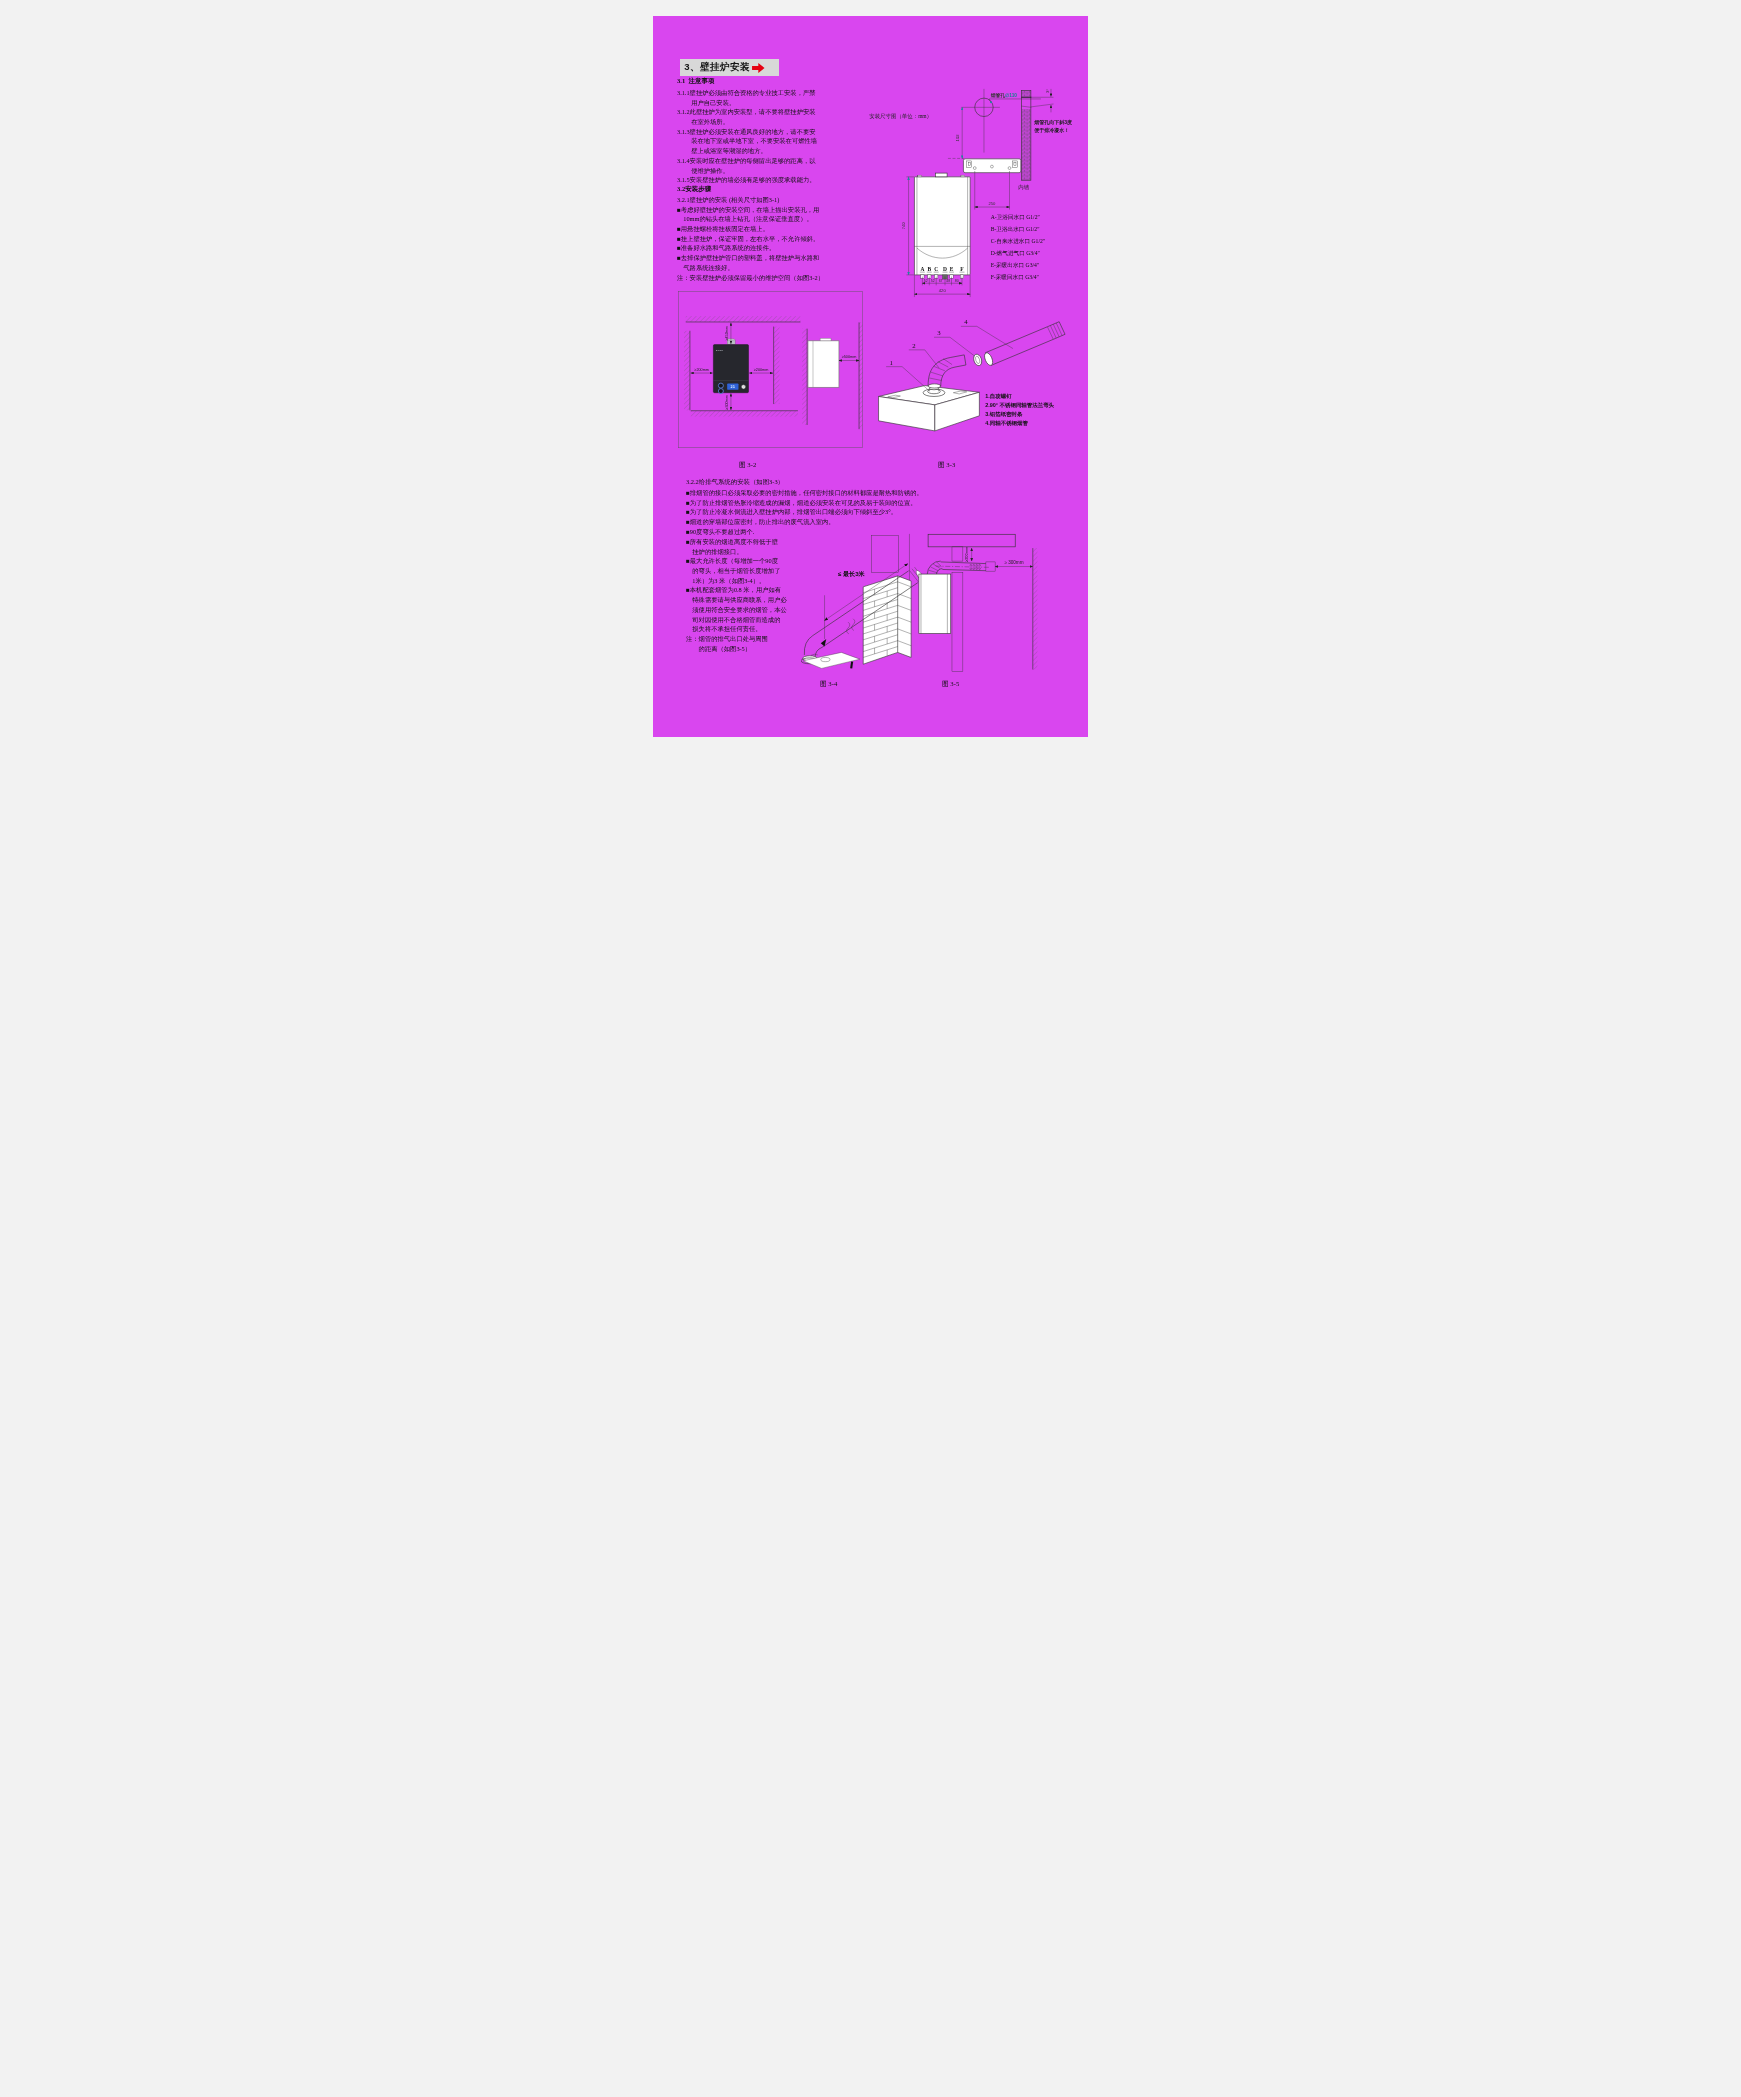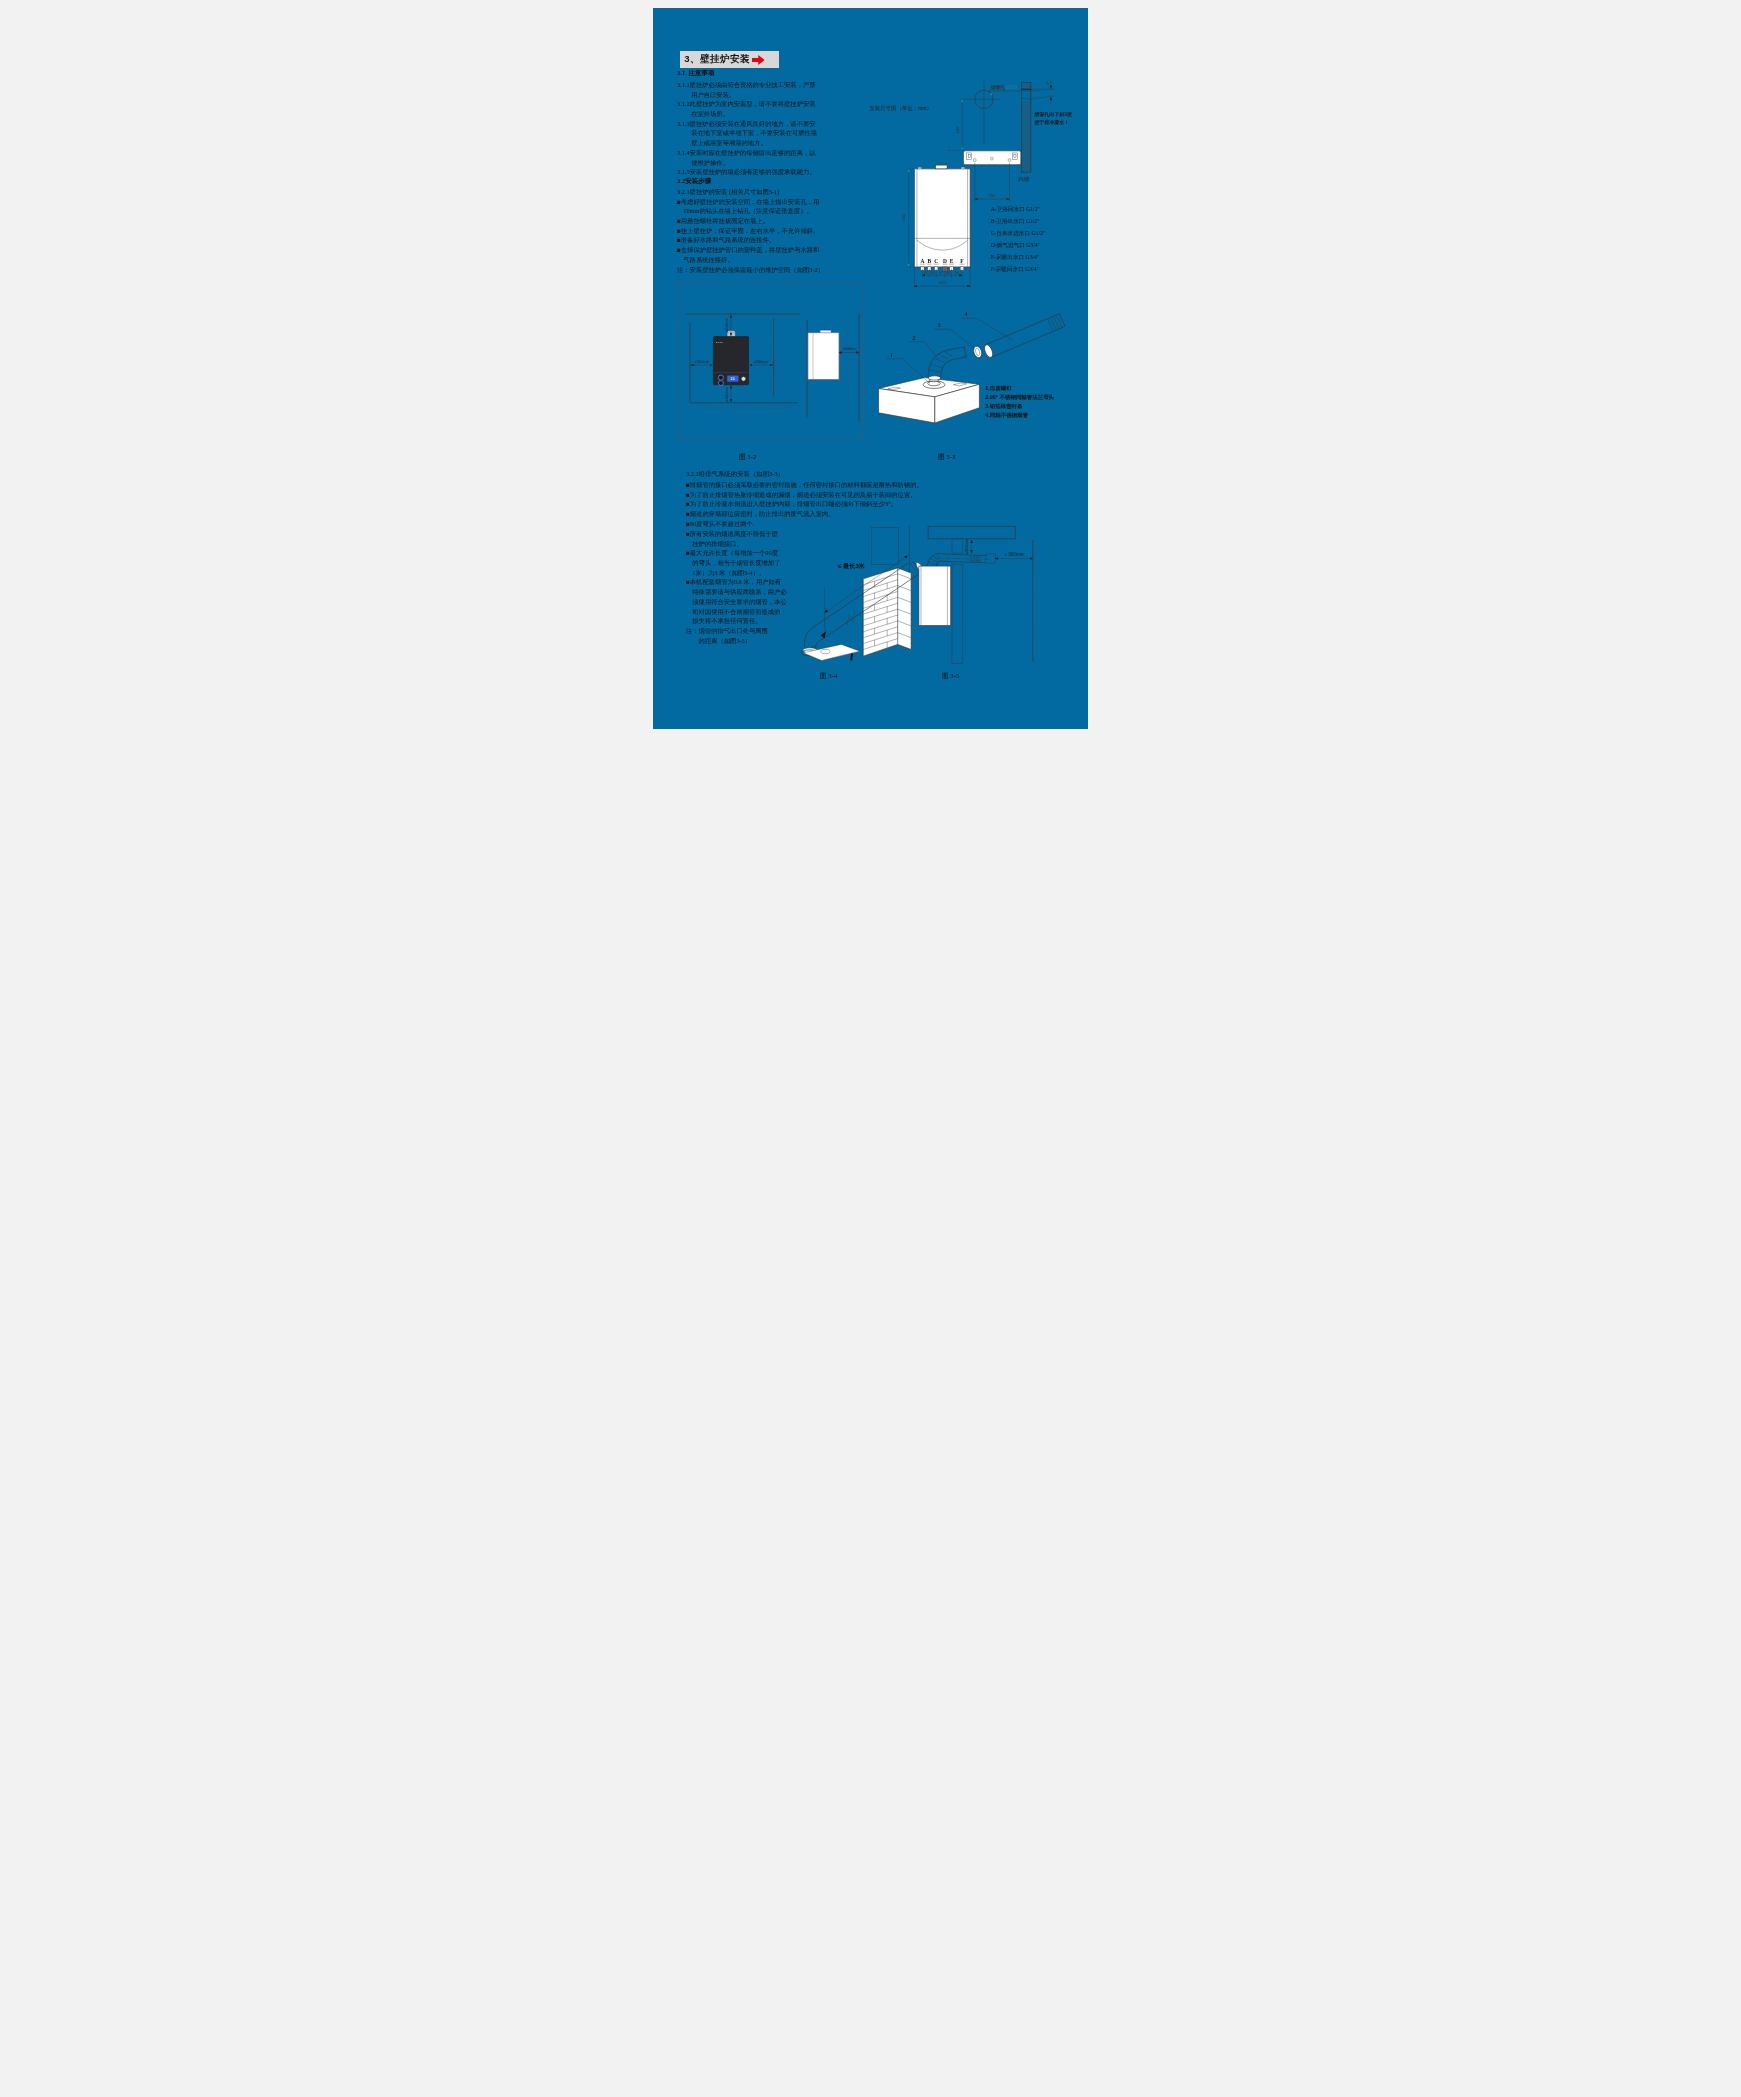--- a/index.html
+++ b/index.html
@@ -1,16 +1,16 @@
 <!DOCTYPE html>
 <html style="font-size:6.7px"><head>
 <meta charset="utf-8">
 <style>
   html,body{margin:0;padding:0;background:#f2f2f2;}
-  .page{position:relative;width:435px;height:721px;background:#0369a1;margin:8px auto;
+  .page{position:relative;width:435px;height:721px;background:#d946ef;margin:16px auto;
         font-family:"Liberation Serif",serif;color:#111;overflow:hidden;}
   .title-box{position:absolute;left:27px;top:43px;width:99px;height:17px;background:#d8d8d8;
              display:flex;align-items:center;padding-left:4.2px;box-sizing:border-box;}
   .title-text{font-family:"Liberation Sans",sans-serif;font-weight:700;font-size:9.6px;color:#161616;letter-spacing:0.4px;}
   .title-arrow{width:12.6px;height:10px;margin-left:2.5px;flex:0 0 auto;}
   .h31{position:absolute;left:24px;top:61px;font-size:6.5px;font-weight:700;white-space:pre;}
   .h32{position:absolute;left:24px;top:169px;font-size:6.5px;font-weight:700;white-space:pre;}
   .h322{position:absolute;left:33px;top:462px;font-size:6.4px;white-space:pre;}
   .col{position:absolute;}
   .line{height:9.7px;line-height:9.7px;font-size:6.3px;white-space:pre;}

